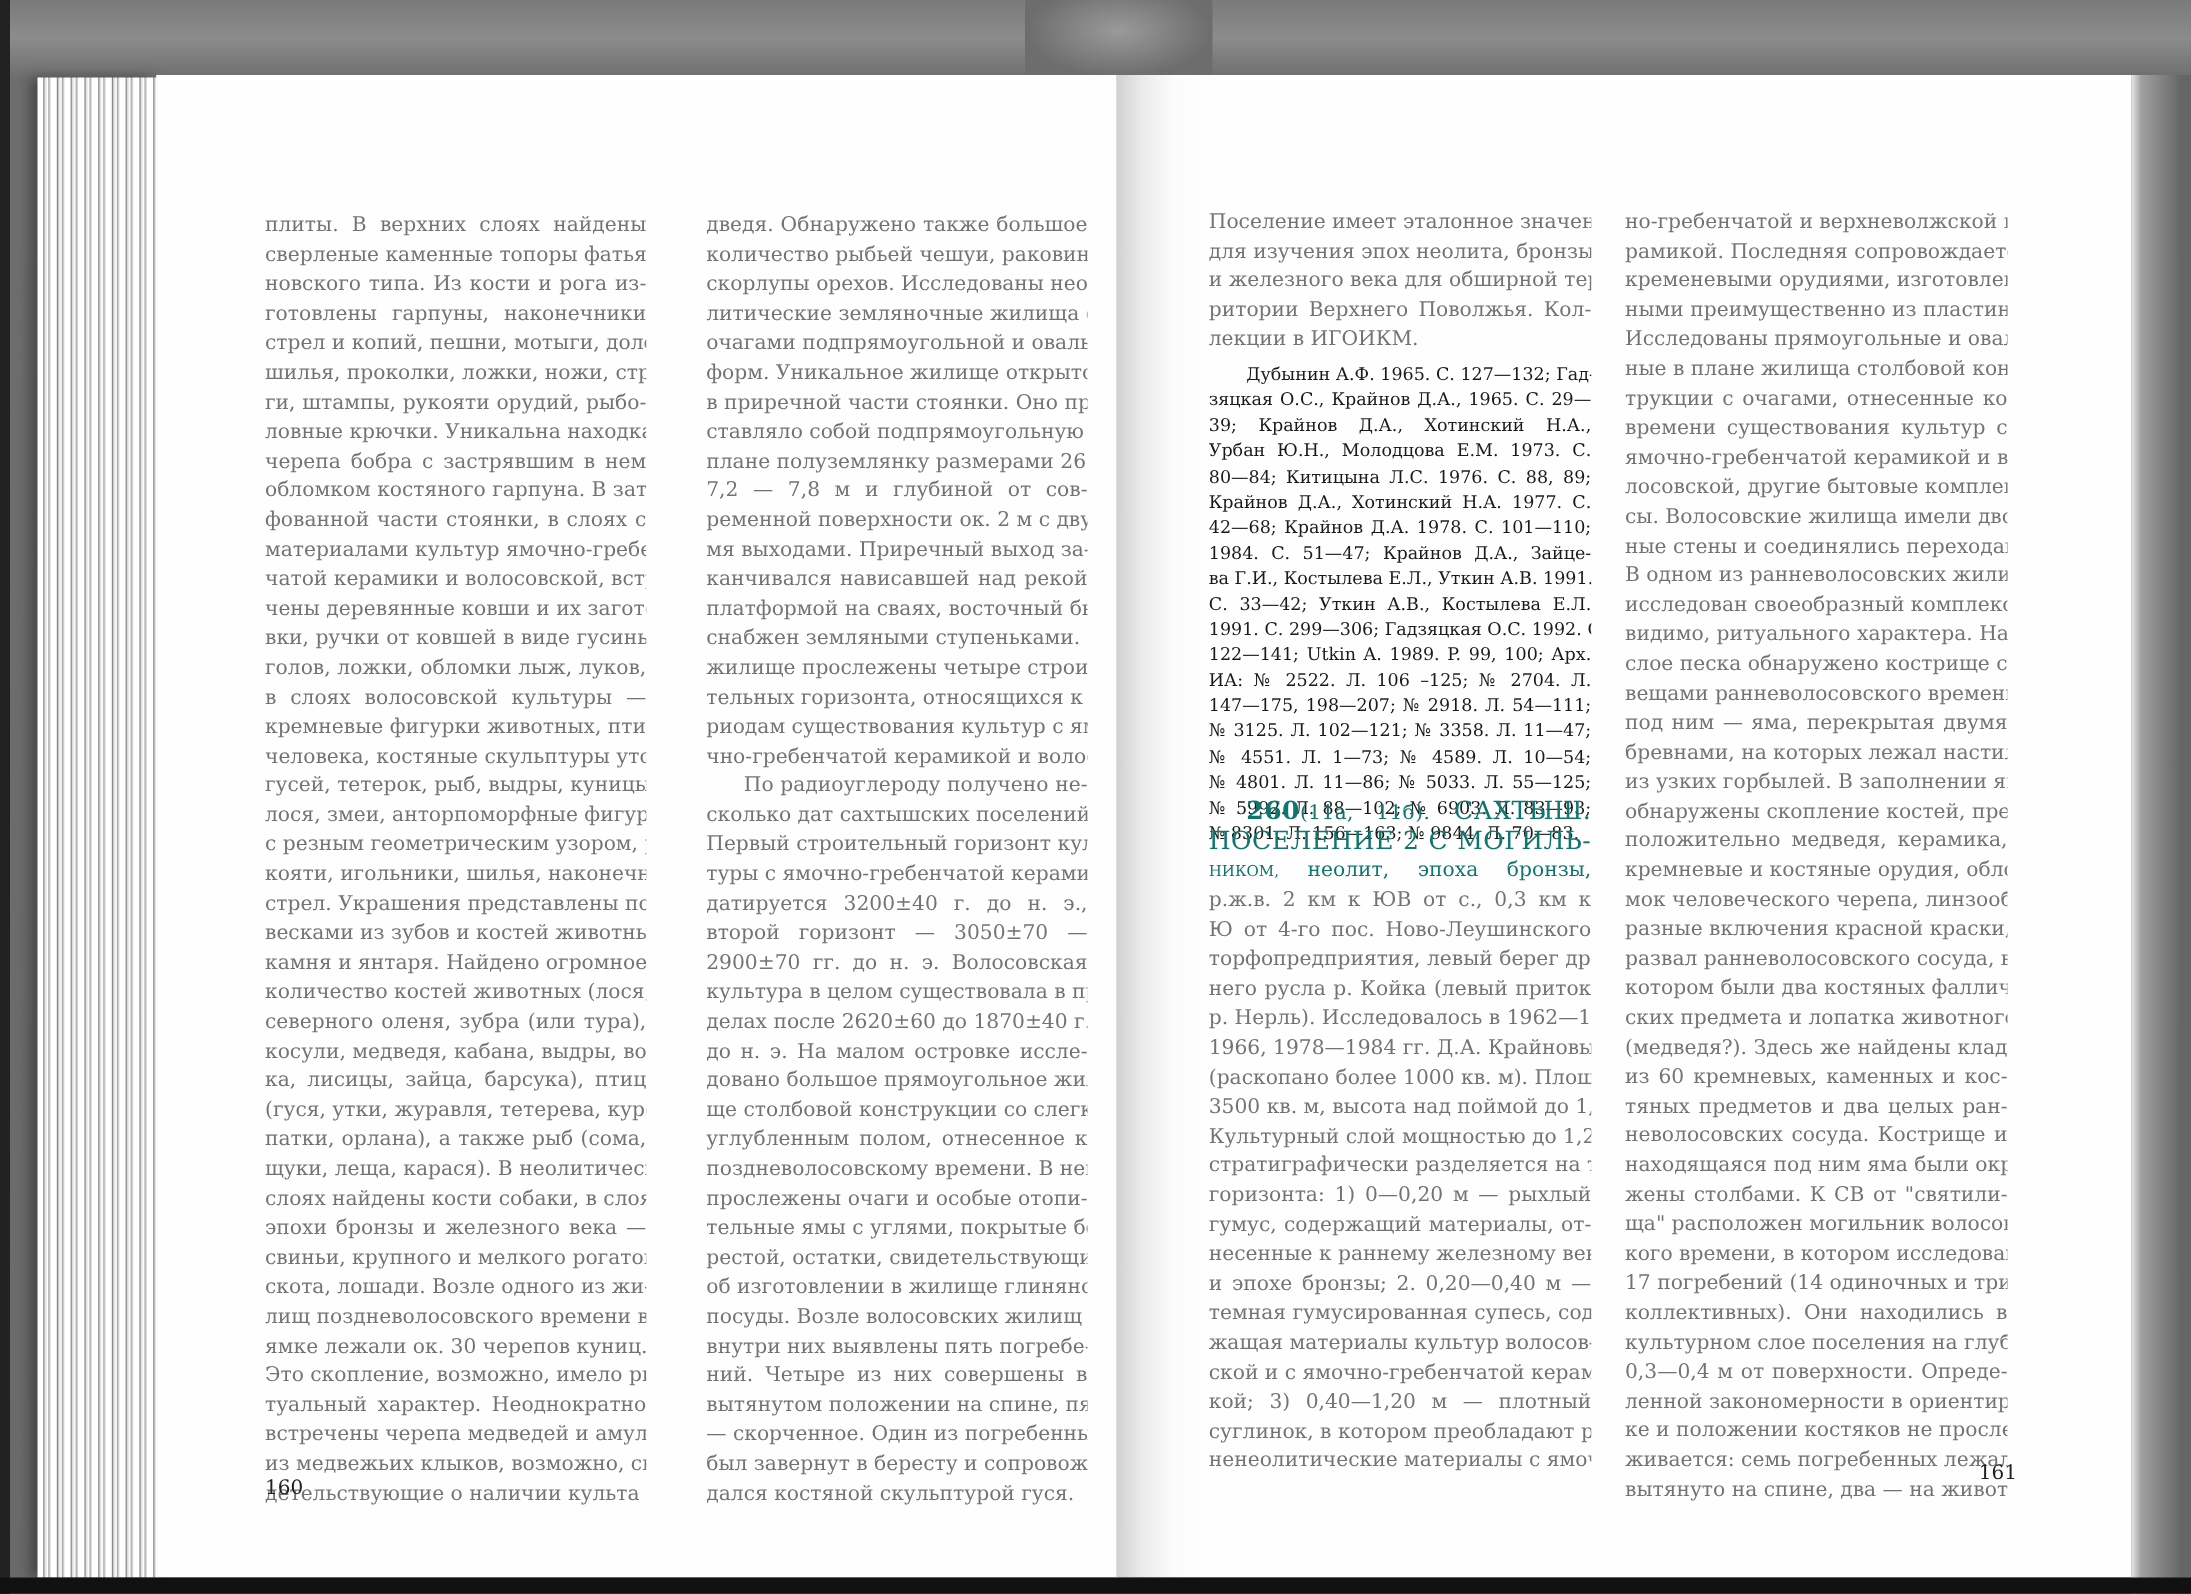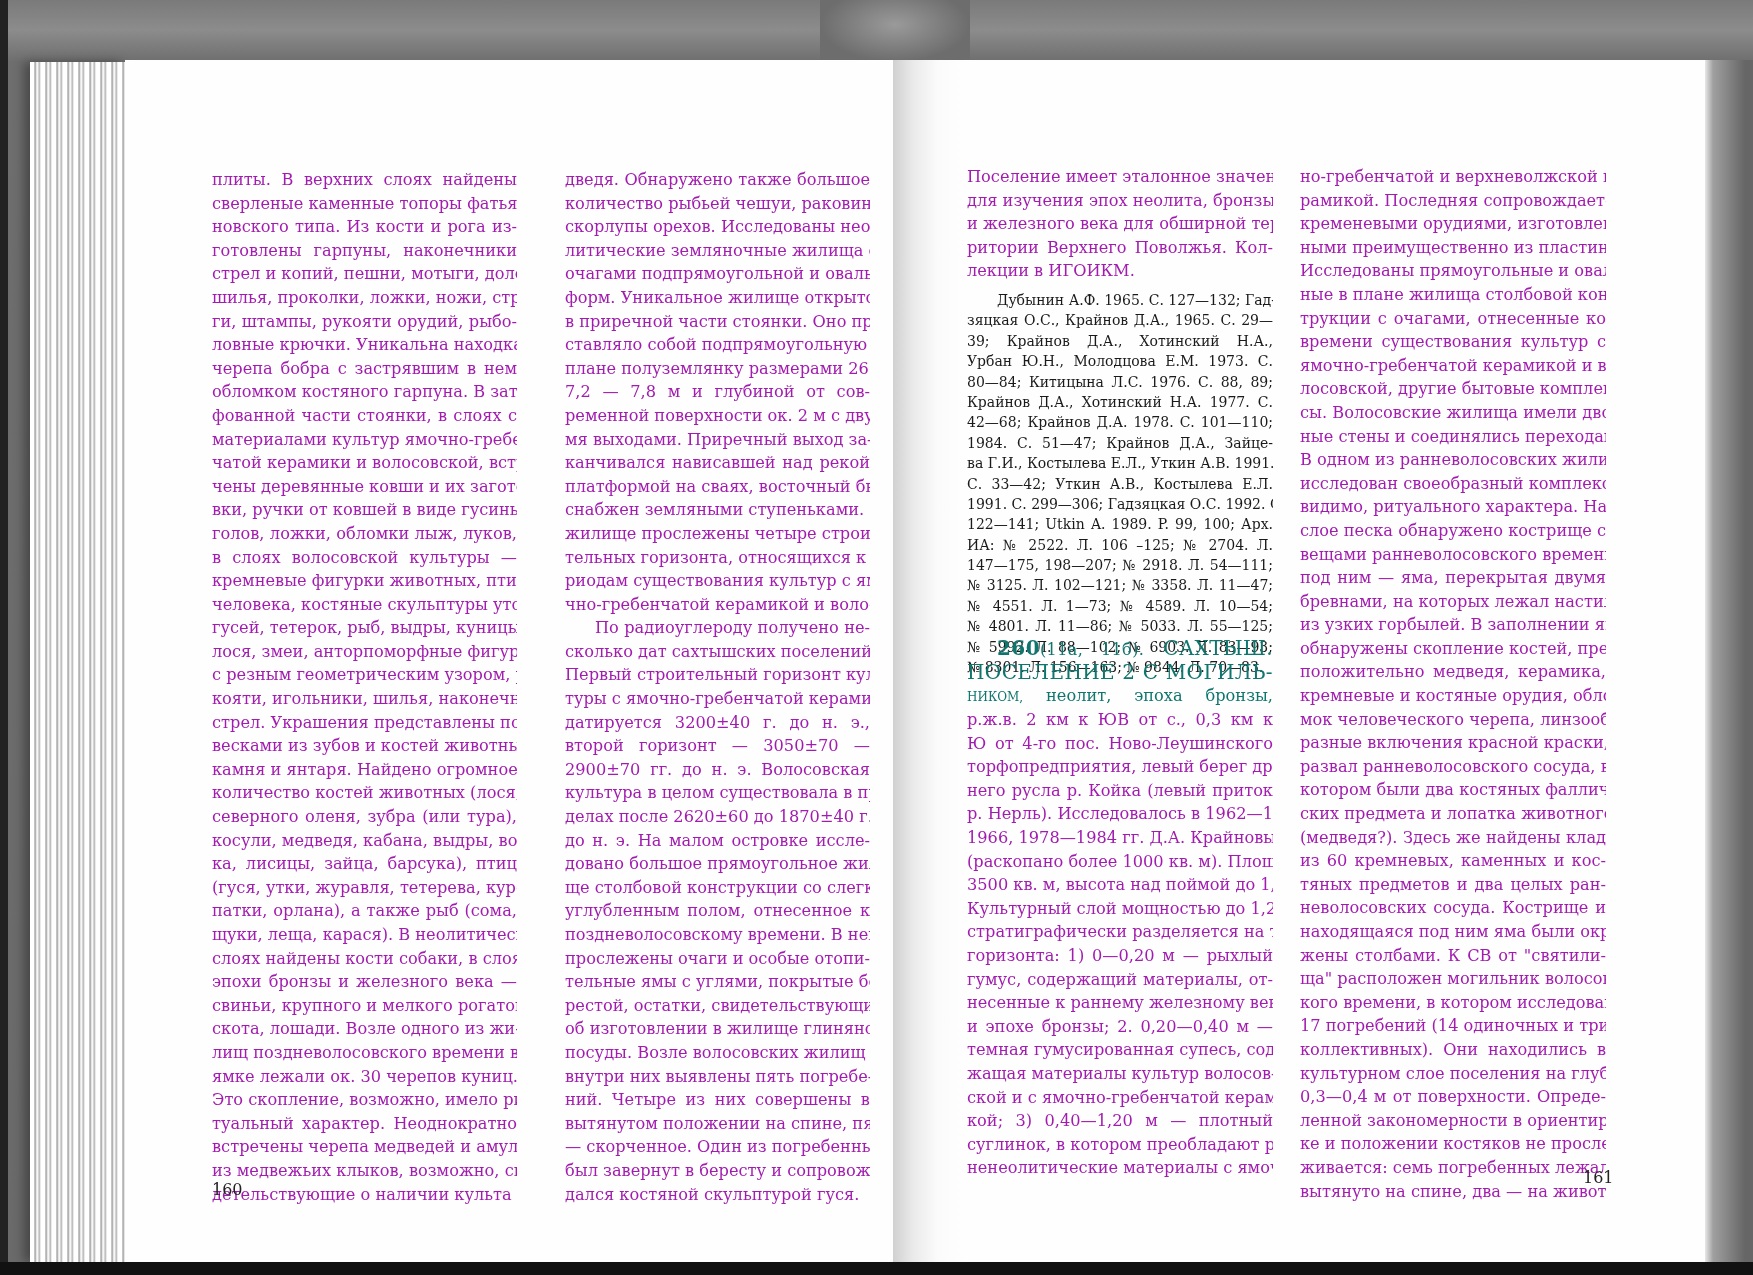--- a/index.html
+++ b/index.html
@@ -16,21 +16,21 @@
     background: repeating-linear-gradient(90deg, #fff 0px, #fff 4px, #888 5px, #ddd 6px, #fff 8px, #aaa 9px, #fff 11px);
     box-shadow: -6px 0 10px rgba(0,0,0,0.35);
   }
   .page { position:absolute; top:60px; height:1202px; background:#fefefe; }
   .page-left { left:125px; width:770px; }
   .page-right { left:893px; width:812px;
     background: linear-gradient(90deg, #d0d0d0 0px, #eaeaea 20px, #fbfbfb 45px, #fefefe 70px);
   }
   .spine-top { position:absolute; left:820px; top:0; width:150px; height:62px;
     background: radial-gradient(ellipse at 50% 40%, #9a9a9a 0%, #6d6d6d 70%); }
-  .col { position:absolute; font-size:16.2px; color:#a21caf; }
+  .col { position:absolute; font-size:16.2px; color:#737373; }
   .col .ln { height:23.6px; line-height:23.6px; white-space:nowrap; text-align:justify; text-align-last:justify; overflow:hidden; }
   .col .ln.last { text-align-last:left; }
   .col .ln.ind { text-indent:30px; }
   .colL1 { left:212px; top:168px; width:305px; }
   .colL2 { left:541px; top:168px; width:305px;margin-left:24px; }
   .colR1 { left:967px; top:165px; width:306px; }
   .colR2 { left:1300px; top:165px; width:306px; }
   .bib { position:absolute; left:967px; top:290px; width:306px; font-style:italic; font-size:14px; color:#1a1a1a; }
   .bib .ln { height:20.4px; line-height:20.4px; white-space:nowrap; text-align:justify; text-align-last:justify; overflow:hidden; font-style:normal; }
   .bib .ln.last { text-align-last:left; }

